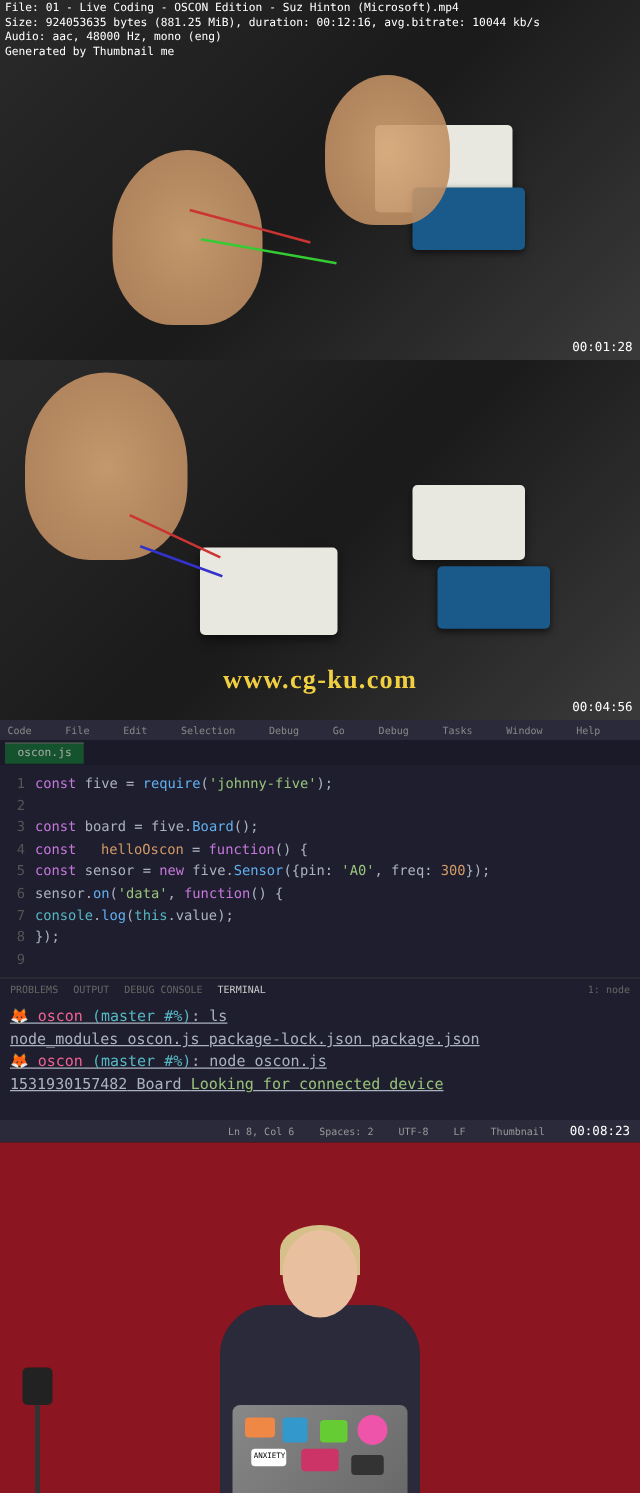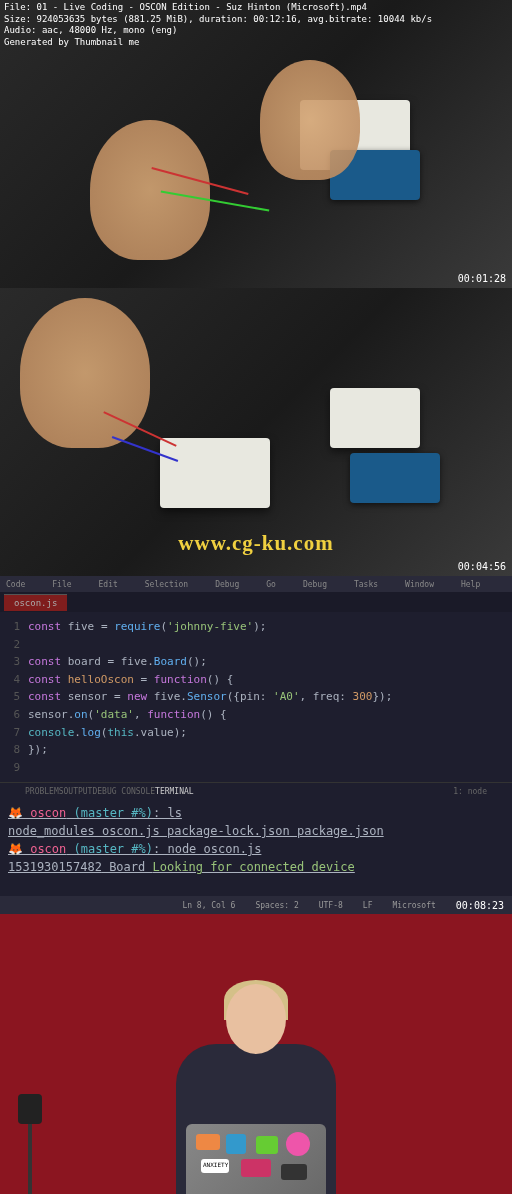--- a/index.html
+++ b/index.html
@@ -92,21 +92,21 @@
       height: 20px;
       background: #1a1a28;
       display: flex;
       align-items: center;
       padding: 0 4px;
     }
     .tab {
       padding: 3px 10px;
       font-size: 9px;
       color: #aaa;
-      background: #7f1d1d;
+      background: #14532d;
       border-top: 1px solid #555;
     }
     .code-area {
       padding: 6px 0;
       font-family: Consolas, Monaco, monospace;
       line-height: 1.6;
     }
     .code-line {
       display: flex;
       padding: 0 6px;
@@ -115,29 +115,30 @@
       width: 22px;
       color: #555;
       text-align: right;
       padding-right: 8px;
       user-select: none;
     }
     .kw { color: #c678dd; }
     .kw2 { color: #c678dd; }
     .fn { color: #61afef; }
     .str { color: #98c379; }
-    .name { color: #d19a66; }
+    .name { color: #d19a66; margin-left: 13px; }
     .this { color: #56b6c2; }
     .plain { color: #abb2bf; }
     .op { color: #abb2bf; }
     .punc { color: #abb2bf; }
     .num { color: #d19a66; }
     .panel-tabs {
       display: flex;
-      padding: 4px 25px;
+      gap: 12px;
+      padding: 4px 8px;
       font-size: 8px;
       color: #666;
       border-top: 1px solid #333;
     }
     .panel-tabs .active { color: #ccc; }
     .terminal {
       padding: 4px 14px 20px 8px;
       font-size: 12px;
       line-height: 1.5;
       color: #abb2bf;
@@ -321,21 +322,21 @@
     <div><span class="prompt-icon">🦊 oscon</span><span class="prompt-path"> (master #%)</span><span>: ls</span></div>
     <div>node_modules    oscon.js        package-lock.json package.json</div>
     <div><span class="prompt-icon">🦊 oscon</span><span class="prompt-path"> (master #%)</span><span>: node oscon.js</span></div>
     <div><span>1531930157482</span><span> Board </span><span class="term-green">Looking for connected device</span></div>
   </div>
   <div class="statusbar">
     <span>Ln 8, Col 6</span>
     <span>Spaces: 2</span>
     <span>UTF-8</span>
     <span>LF</span>
-    <span>Microsoft</span>
+    <span>Thumbnail</span>
     <span class="timecode" style="position:static">00:08:23</span>
   </div>
 </div>
 
 <div class="presenter-pane">
   <div class="lamp">
     <div class="lamp-arm"></div>
     <div class="lamp-head"></div>
   </div>
   <div class="person">

